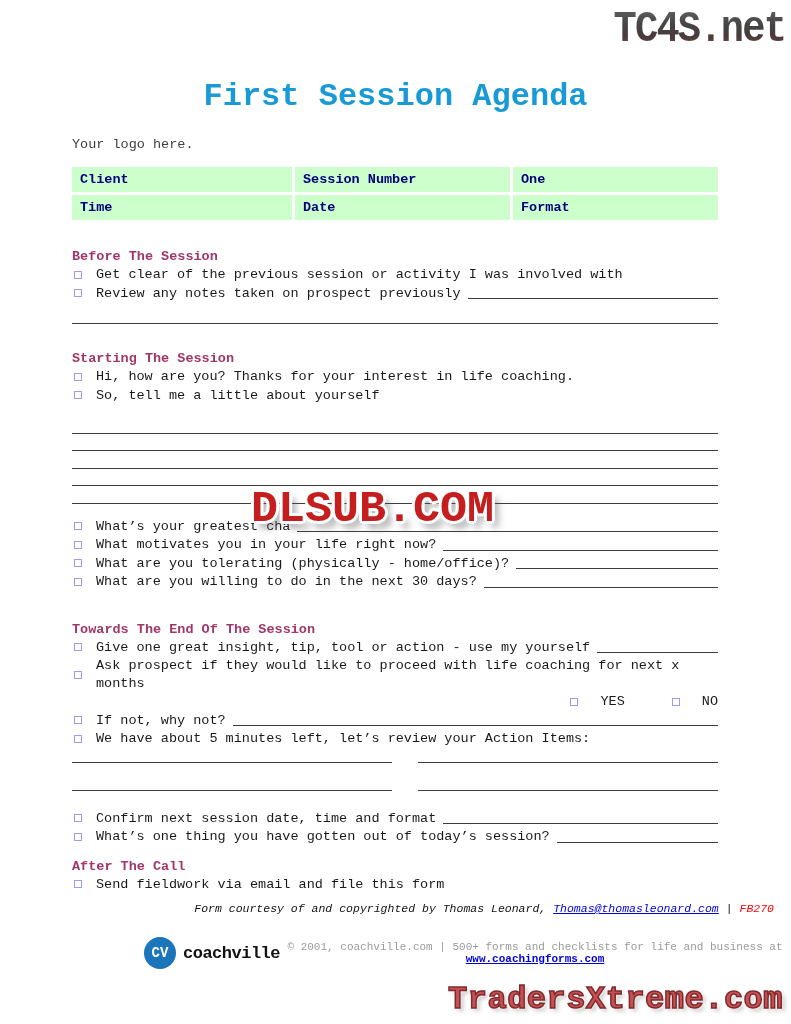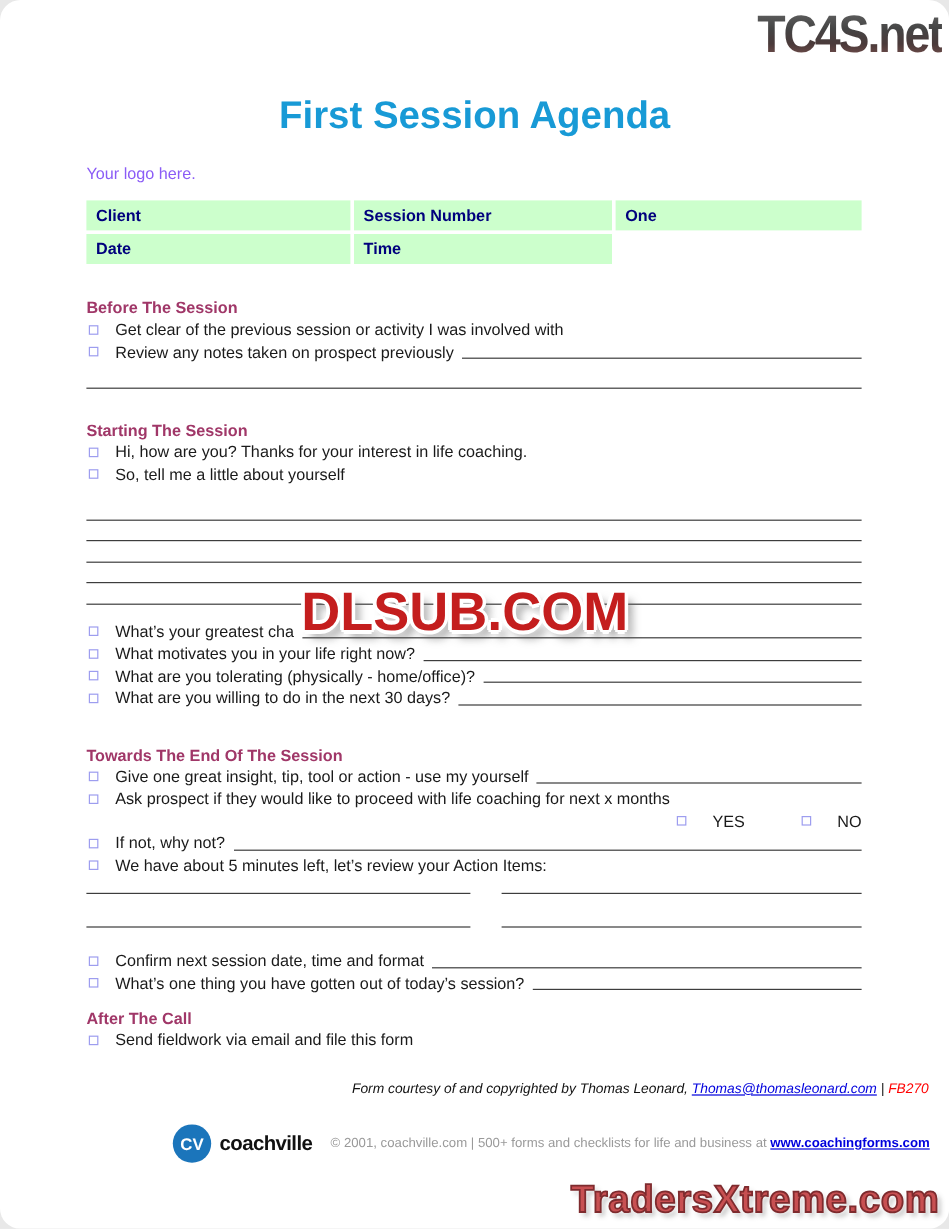--- a/index.html
+++ b/index.html
@@ -1,36 +1,36 @@
 <!DOCTYPE html>
 <html><head>
 <meta charset="utf-8">
 <style>
   * { margin:0; padding:0; box-sizing:border-box; }
   html,body { background:#e8e8e8; }
   .page {
     position:relative; width:791px; height:1024px; margin:0 auto;
     background:#ffffff; overflow:hidden;
-    font-family:Liberation Sans, sans-serif; color:#1a1a1a;border-radius:17px;
+    font-family:Liberation Mono, monospace; color:#1a1a1a;
   }
   
   .tc4s {
     position:absolute; top:4px; right:6px;
     font-size:44px; font-weight:700; letter-spacing:-2px;
     transform:scaleX(0.88); transform-origin:right top;
     background:linear-gradient(180deg,#6a6a6a 0%,#454545 40%,#4a3a3a 65%,#8a5a55 100%);
     -webkit-background-clip:text; background-clip:text; color:transparent;
   }
   .doc-title {
     position:absolute; top:78px; left:0; width:100%;
     text-align:center; font-size:32px; font-weight:700; color:#189AD6;
     letter-spacing:0;
   }
   .content { position:absolute; left:72px; top:137px; width:646px; }
-  .logo-placeholder { font-size:13.5px; color:#8b5cf6; }
+  .logo-placeholder { font-size:13.5px; color:#404040; }
 
   .info-table {
     margin-top:15px; display:grid; grid-template-columns:220px 215px 1fr;
     gap:3px;
   }
   .info-cell {
     background:#CCFFCC; color:#00007D; font-weight:700; font-size:13.5px;
     padding:5px 0 5px 8px; height:25px; line-height:15px;
   }
 
@@ -126,22 +126,23 @@
   <div class="doc-title">First Session Agenda</div>
 
   <div class="content">
 
     <div class="logo-placeholder">Your logo here.</div>
 
     <div class="info-table">
       <div class="info-cell">Client</div>
       <div class="info-cell">Session Number</div>
       <div class="info-cell">One</div>
+      <div class="info-cell">Time</div>
       <div class="info-cell">Date</div>
-      <div class="info-cell">Time</div>
+      <div class="info-cell">Format</div>
     </div>
 
     <div class="section-heading sec-before">Before The Session</div>
     <div class="check-item">
       <span class="checkbox"></span>
       <span>Get clear of the previous session or activity I was involved with</span>
     </div>
     <div class="check-item">
       <span class="checkbox"></span>
       <span>Review any notes taken on prospect previously</span>

